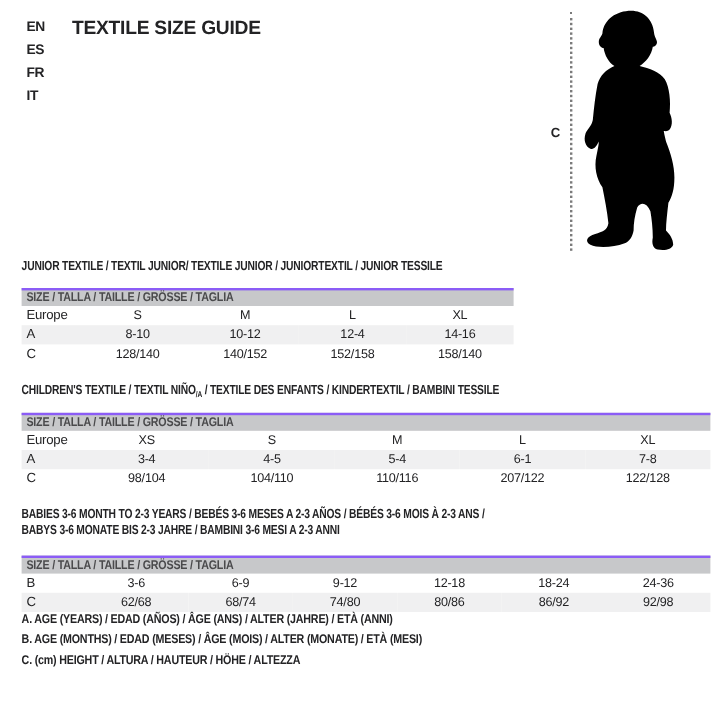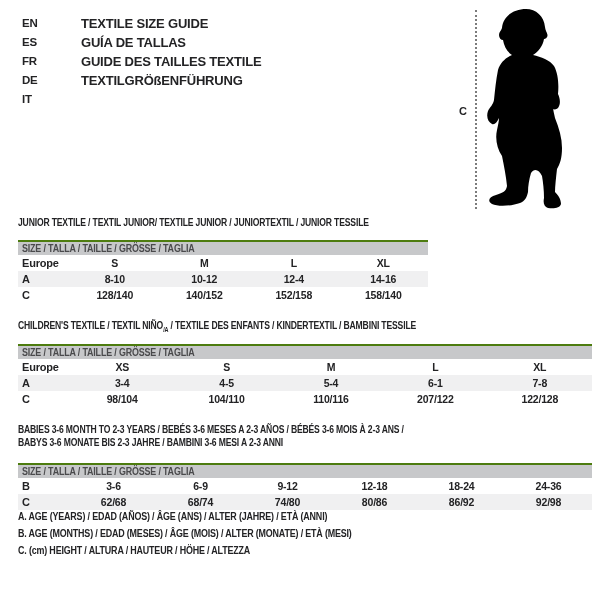--- a/index.html
+++ b/index.html
@@ -5,66 +5,60 @@
   html,body{margin:0;padding:0;}
   body{
     width:600px;height:600px;position:relative;background:#ffffff;
     font-family:"Liberation Sans","DejaVu Sans",sans-serif;
     color:#232325;overflow:hidden;
   }
   
   .lang-list{position:absolute;left:22px;top:14px;}
   .lang-row{display:flex;height:19px;line-height:19px;align-items:flex-end;}
   .lang-code{width:38px;font-weight:bold;font-size:11.5px;letter-spacing:-.2px;}
-  .lang-title{font-weight:bold;font-size:13px;letter-spacing:-.2px;white-space:nowrap;margin-left:21px;}
+  .lang-title{font-weight:bold;font-size:16px;letter-spacing:-.2px;white-space:nowrap;}
   
   .measure-line{position:absolute;left:475px;top:10px;height:199px;width:0;
     border-left:2px dotted #7b7b7b;}
   .measure-label{position:absolute;left:454px;top:105px;width:18px;text-align:center;
     font-weight:bold;font-size:11px;}
   .baby-svg{position:absolute;left:484px;top:6px;}
   
   .sec-title{position:absolute;left:18px;font-weight:bold;font-size:11px;
     letter-spacing:-.2px;white-space:nowrap;transform:scaleX(.78);transform-origin:left center;}
   .sec-title sub{font-size:7px;}
   
   .tbl{position:absolute;left:18px;}
-  .size-bar{background:#c7c8ca;border-top:2px solid #4d7c0f;height:13px;line-height:13px;
+  .size-bar{background:#c7c8ca;border-top:2px solid #8b5cf6;height:13px;line-height:13px;
     padding-left:4px;color:#4a4a4c;font-weight:bold;font-size:10.5px;}
   .size-bar span{display:inline-block;transform:scaleX(.85);transform-origin:left center;
     white-space:nowrap;letter-spacing:-.2px;}
   table{border-collapse:collapse;table-layout:fixed;width:100%;}
   td{height:16px;font-size:10.5px;text-align:center;padding:0;letter-spacing:-.2px;
-    white-space:nowrap;overflow:visible;font-weight:bold;}
+    white-space:nowrap;overflow:visible;}
   td.lbl{text-align:left;padding-left:4px;font-size:11px;}
   tr.alt td{background:#f0f0f1;}
   
   .footnotes{position:absolute;left:18px;top:508px;}
   .footnote{height:17px;line-height:17px;font-weight:bold;font-size:10.5px;
     letter-spacing:-.2px;white-space:nowrap;transform:scaleX(.85);transform-origin:left center;}
 </style>
 </head>
 <body>
 
 <div class="lang-list">
   <div class="lang-row">
     <span class="lang-code">EN</span>
     <span class="lang-title">TEXTILE SIZE GUIDE</span>
   </div>
   <div class="lang-row">
     <span class="lang-code">ES</span>
-    <span class="lang-title">GUÍA DE TALLAS</span>
   </div>
   <div class="lang-row">
     <span class="lang-code">FR</span>
-    <span class="lang-title">GUIDE DES TAILLES TEXTILE</span>
-  </div>
-  <div class="lang-row">
-    <span class="lang-code">DE</span>
-    <span class="lang-title">TEXTILGRÖßENFÜHRUNG</span>
   </div>
   <div class="lang-row">
     <span class="lang-code">IT</span>
   </div>
 </div>
 
 <div class="measure-line"></div>
 <div class="measure-label">C</div>
 <svg class="baby-svg" width="96" height="206" viewBox="0 0 96 206">
   <path fill="#000000" d="

